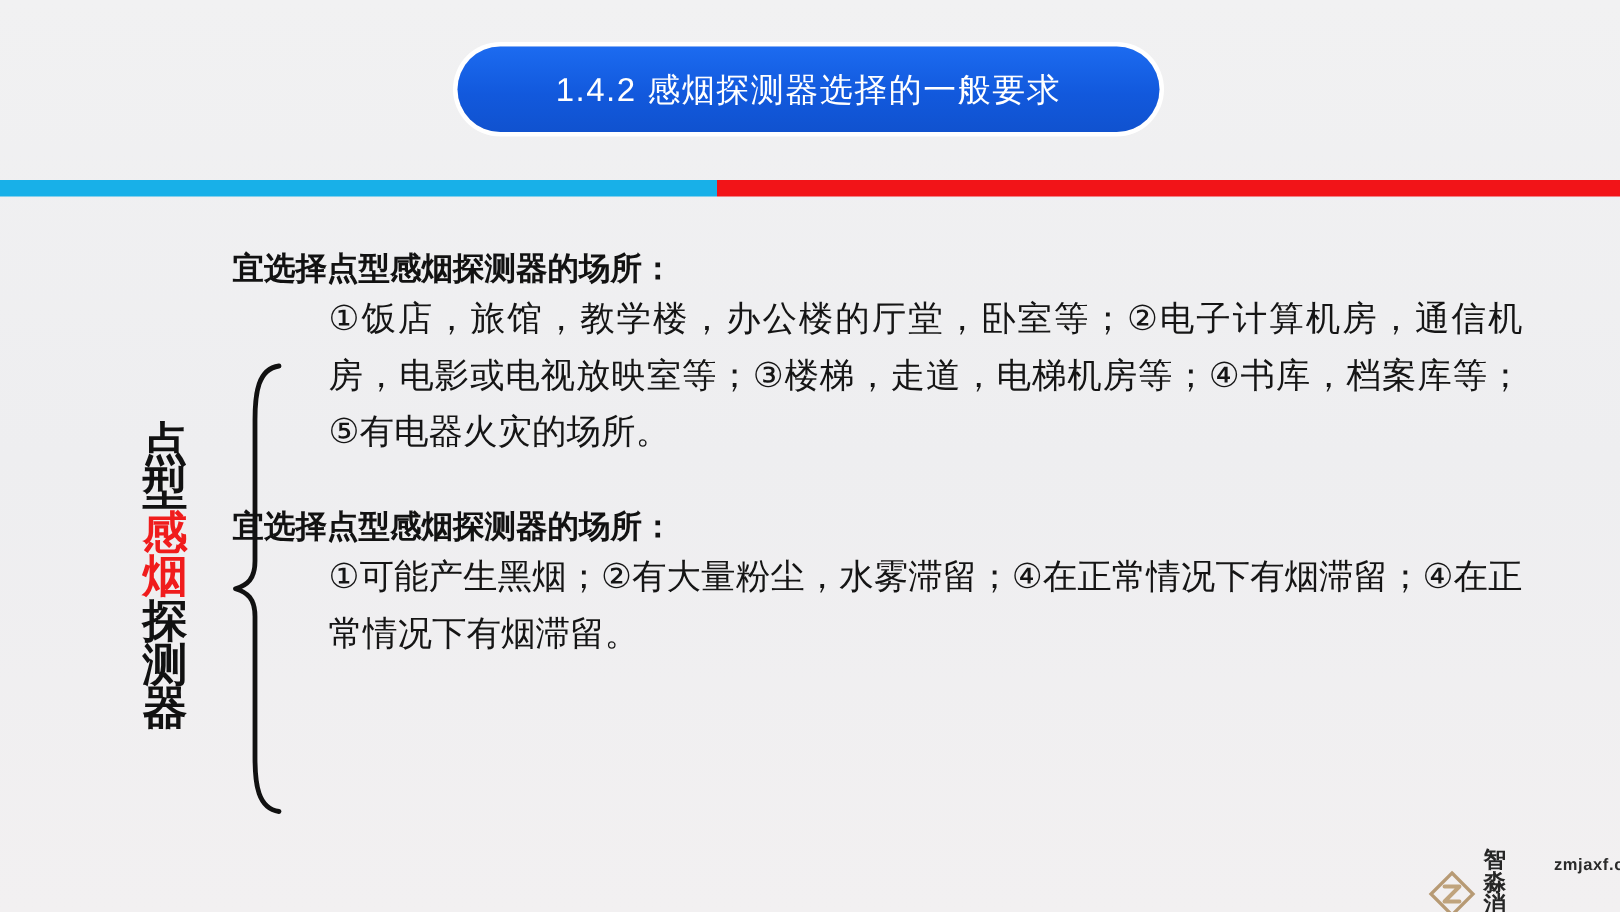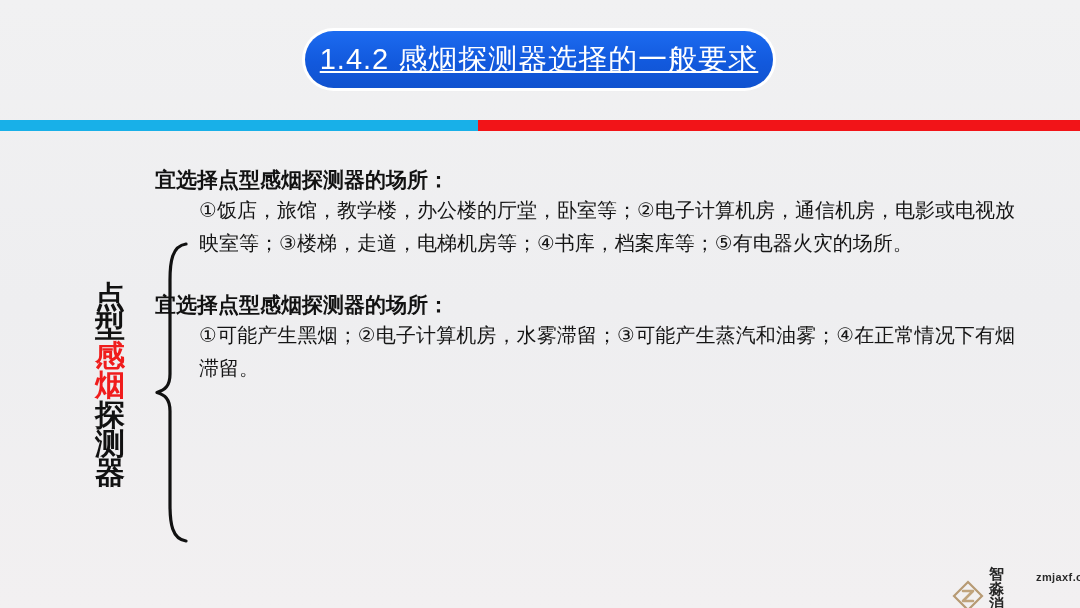--- a/index.html
+++ b/index.html
@@ -33,26 +33,25 @@
     border-radius: 29px;
     background: linear-gradient(180deg, #1c6bf0 0%, #1259dd 55%, #1052cf 100%);
     box-shadow: 0 0 0 3px #ffffff, 0 1px 3px rgba(0,0,0,0.10);
     display: flex;
     align-items: center;
     justify-content: center;
     box-sizing: border-box;
   }
   #title-text {
     color: #ffffff;
-    font-size: 29px;
+    font-size: 22px;
     font-weight: 400;
     letter-spacing: 1px;
     white-space: nowrap;
     line-height: 1;
-    text-decoration: underline;
   }
 
   
   #rule {
     position: absolute;
     left: 0;
     top: 120px;
     width: 1080px;
     height: 11px;
     display: flex;
@@ -97,25 +96,25 @@
   }
   .section { margin-bottom: 0; }
   .sec-head {
     font-size: 21px;
     font-weight: bold;
     color: #121212;
     line-height: 1.35;
     white-space: nowrap;
   }
   .sec-body {
-    font-size: 20px;
+    font-size: 23px;
     font-weight: normal;
     color: #151515;
     line-height: 1.62;
-    margin-left: 44px;
+    margin-left: 64px;
     text-align: justify;
   }
   .gap-a { height: 16px; }
   .gap-b { height: 16px; }
 
   
   #logo {
     position: absolute;
     left: 952px;
     top: 566px;
@@ -181,21 +180,21 @@
       <div class="sec-body">①饭店，旅馆，教学楼，办公楼的厅堂，卧室等；②电子计算机房，通信机房，电影或电视放映室等；③楼梯，走道，电梯机房等；④书库，档案库等；⑤有电器火灾的场所。</div>
     </div>
 
     <div class="gap-a"></div>
 
 
     <div class="gap-b"></div>
 
     <div class="section">
       <div class="sec-head">宜选择点型感烟探测器的场所：</div>
-      <div class="sec-body">①可能产生黑烟；②电子计算机房，水雾滞留；③可能产生蒸汽和油雾；④在正常情况下有烟滞留。</div>
+      <div class="sec-body">①可能产生黑烟；②有大量粉尘，水雾滞留；④在正常情况下有烟滞留；④在正常情况下有烟滞留。</div>
     </div>
 
   </div>
 
   <div id="logo">
     <svg id="logo-mark" viewBox="0 0 32 32">
       <polygon points="16,2 30,16 16,30 2,16" fill="none" stroke="#b79a74" stroke-width="2.2"></polygon>
       <polyline points="11,11 21,11 11,21 21,21" fill="none" stroke="#c0a47d" stroke-width="2.6" stroke-linecap="round" stroke-linejoin="round"></polyline>
     </svg>
     <div id="logo-words">

